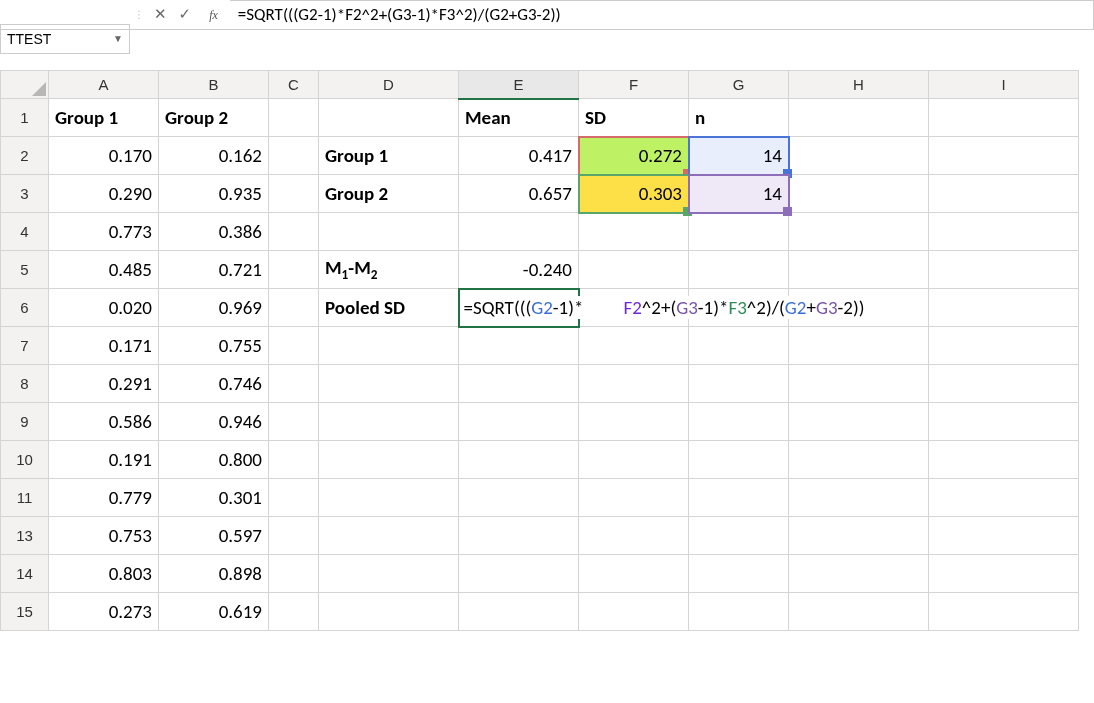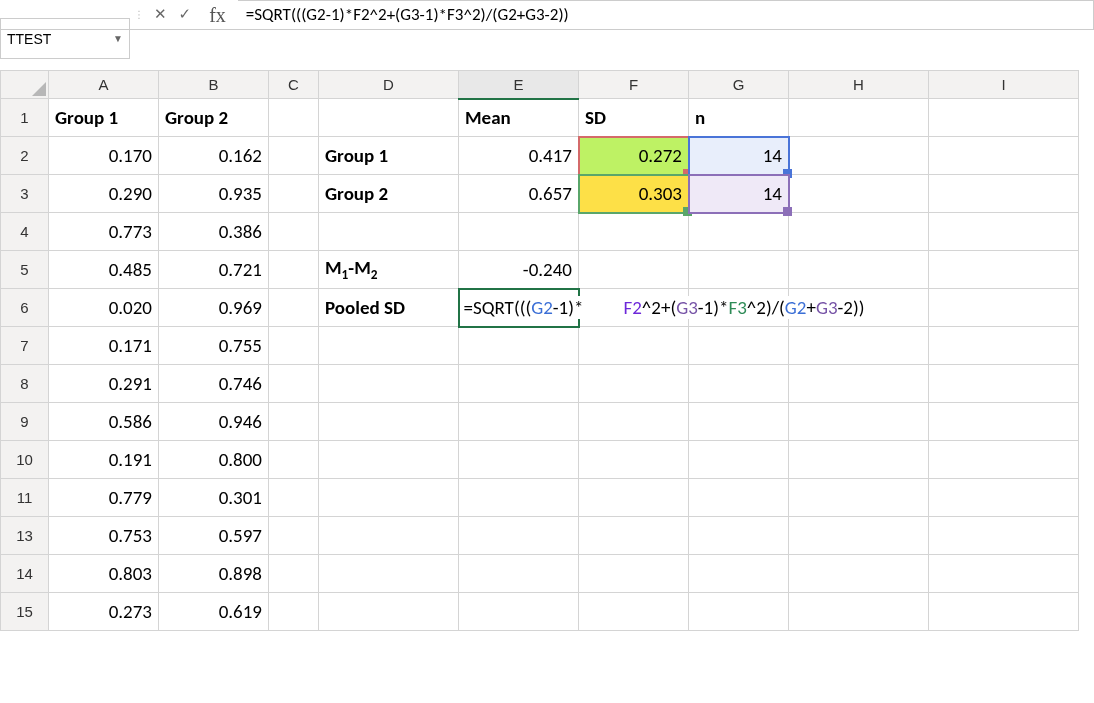--- a/index.html
+++ b/index.html
@@ -15,21 +15,21 @@
   .formula-bar {
     display: flex;
     align-items: center;
     height: 30px;
     border-bottom: 1px solid #ccc;
     background: #fff;
     font-size: 15px;
   }
   .name-box {
     width: 130px;
-    height: 41px;
+    height: 30px;
     border: 1px solid #ccc;
     display: flex;
     align-items: center;
     padding: 0 6px;
     font-family: Arial, sans-serif;
     font-size: 14px;
     margin-top: 48px;
   }
   .name-box .nb-text { flex: 1; }
   .name-box .nb-dd {
@@ -45,22 +45,23 @@
   .fb-btns {
     display: flex;
     align-items: center;
     gap: 12px;
     padding: 0 6px;
     color: #666;
     font-size: 15px;
   }
   .fb-btns span { line-height: 1; }
   .fb-fx {
+    font-style: italic;
     font-family: "Times New Roman", serif;
-    font-size: 20px;
+    font-size: 12px;
     color: #555;
     padding: 0 6px;
   }
   .fb-input {
     flex: 1;
     height: 30px;
     border: 1px solid #ccc;
     border-left: none;
     padding: 0 8px;
     display: flex;

